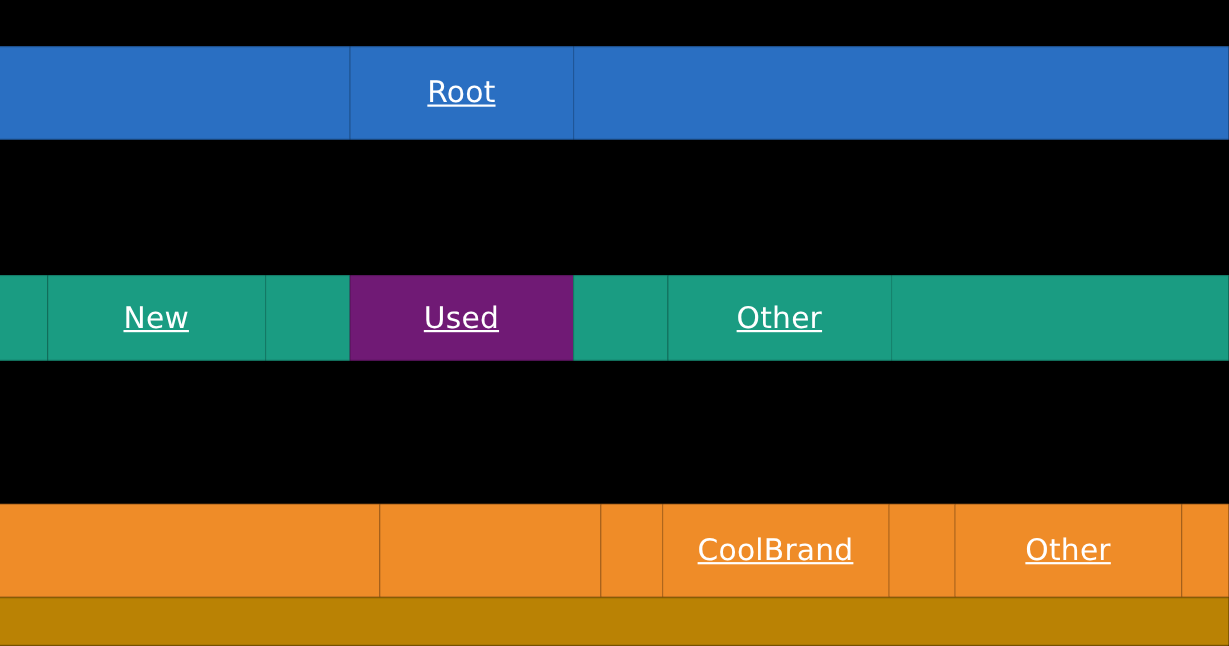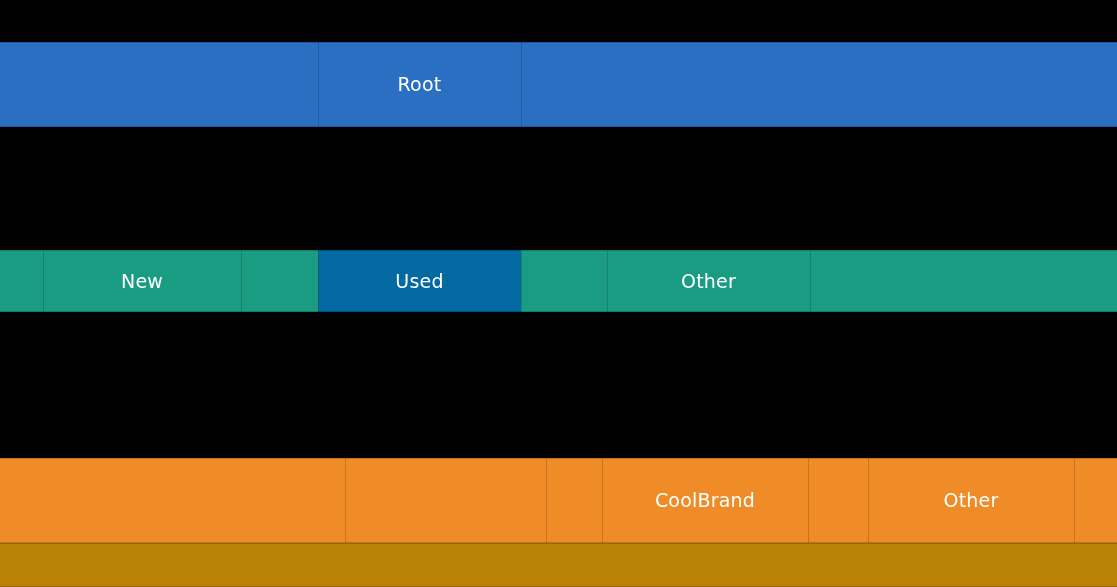--- a/index.html
+++ b/index.html
@@ -30,26 +30,27 @@
     top: 0;
     height: 100%;
     box-sizing: border-box;
     display: flex;
     align-items: center;
     justify-content: center;
     overflow: hidden;
   }
   .seg-label {
     color: #ffffff;
-    font-size: 19px;
+    font-size: 27px;
     line-height: 1;
     letter-spacing: 0.2px;
     white-space: nowrap;
     pointer-events: none;
     font-family: "DejaVu Sans", sans-serif;
+    text-decoration: underline;
   }
   
   .sep {
     position: absolute;
     top: 0;
     width: 1px;
     height: 100%;
     background: rgba(0, 0, 0, 0.16);
   }
   .edge-top,
@@ -77,37 +78,37 @@
         <span class="edge-bottom"></span>
         <span class="seg-label">Root</span>
       </div>
       <span class="sep" style="left: 318px;"></span>
       <div class="seg" style="left: 521px; width: 596px; background: rgb(42, 111, 194);">
         <span class="edge-top"></span>
         <span class="edge-bottom"></span>
       </div>
       <span class="sep" style="left: 521px;"></span>
     </div>
-    <div class="level" style="top: 250px; height: 62px;">
+    <div class="level" style="top: 250px; height: 78px;">
       <div class="seg" style="left: 0px; width: 43px; background: rgb(26, 156, 130);">
         <span class="edge-top"></span>
         <span class="edge-bottom"></span>
       </div>
       <div class="seg" style="left: 43px; width: 198px; background: rgb(26, 156, 130);">
         <span class="edge-top"></span>
         <span class="edge-bottom"></span>
         <span class="seg-label">New</span>
       </div>
       <span class="sep" style="left: 43px;"></span>
       <div class="seg" style="left: 241px; width: 77px; background: rgb(26, 156, 130);">
         <span class="edge-top"></span>
         <span class="edge-bottom"></span>
       </div>
       <span class="sep" style="left: 241px;"></span>
-      <div class="seg" style="left: 318px; width: 203px; background: #0369a1;">
+      <div class="seg" style="left: 318px; width: 203px; background: #701a75;">
         <span class="edge-top"></span>
         <span class="edge-bottom"></span>
         <span class="seg-label">Used</span>
       </div>
       <span class="sep" style="left: 318px;"></span>
       <div class="seg" style="left: 521px; width: 86px; background: rgb(26, 156, 130);">
         <span class="edge-top"></span>
         <span class="edge-bottom"></span>
       </div>
       <span class="sep" style="left: 521px;"></span>

